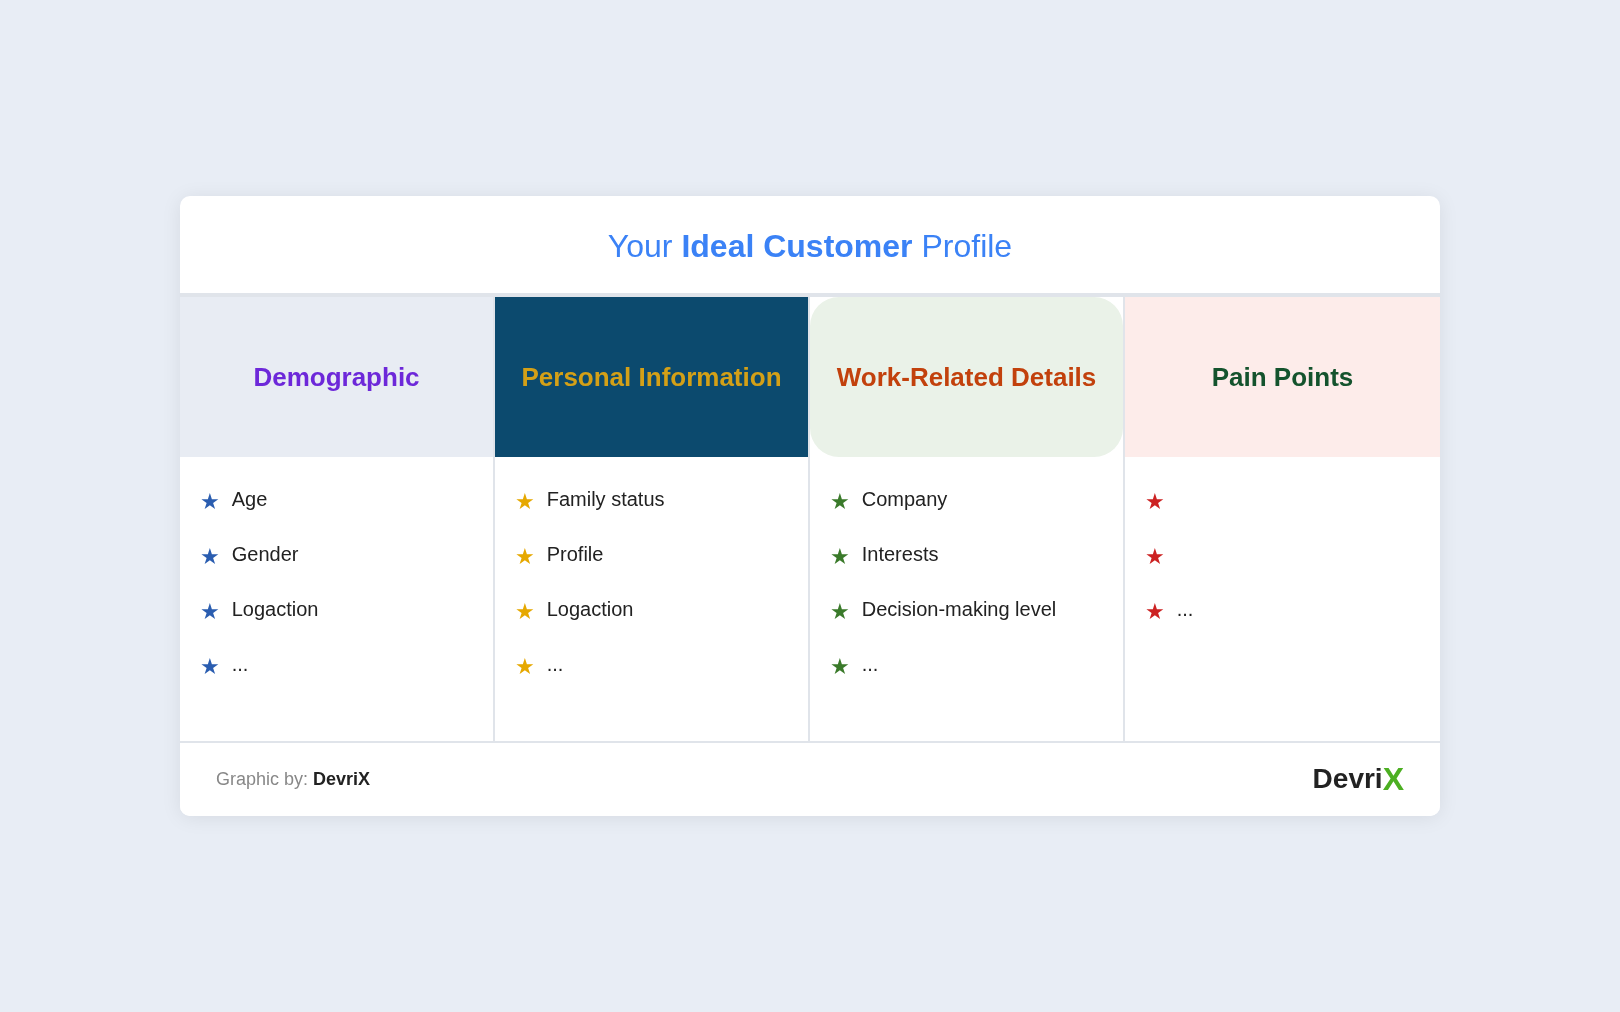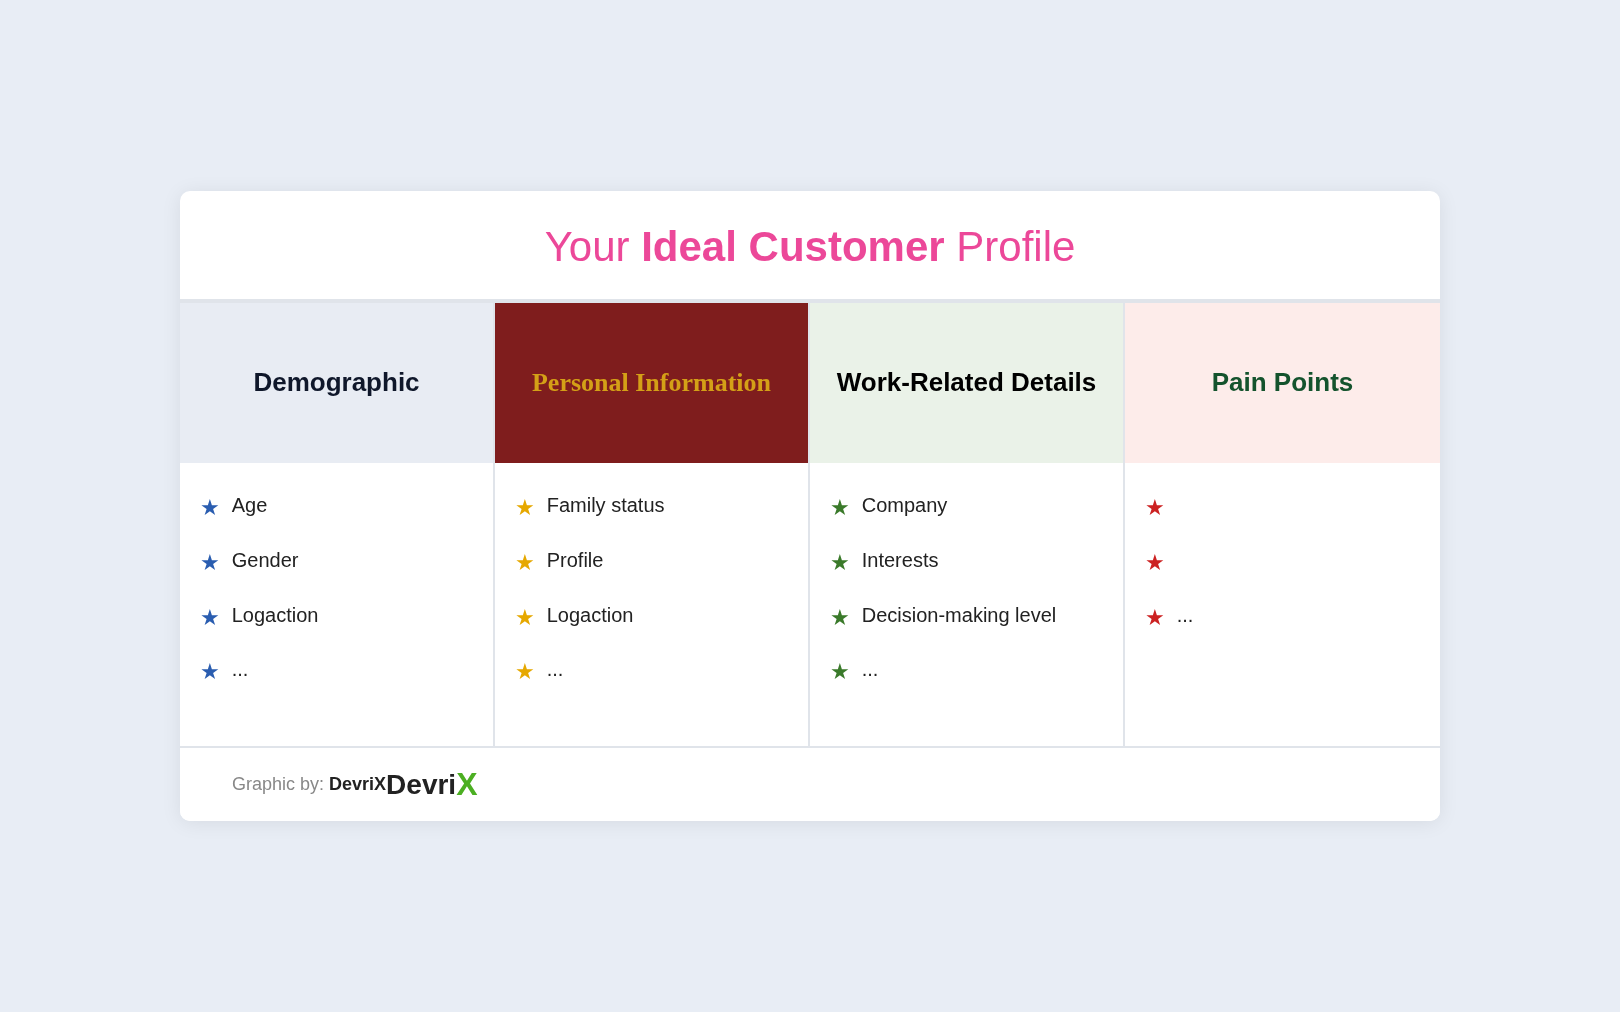--- a/index.html
+++ b/index.html
@@ -20,22 +20,22 @@
       width: 1260px;
       max-width: 100%;
       overflow: hidden;
     }
     .header-section {
       padding: 32px 40px 28px;
       text-align: center;
       border-bottom: 2px solid #e0e4ea;
     }
     .header-title {
-      font-size: 42px;
-      color: #ec4899;
+      font-size: 32px;
+      color: #3b82f6;
       font-weight: 400;
     }
     .header-title strong {
       font-weight: 800;
     }
     .columns-wrapper {
       display: grid;
       grid-template-columns: repeat(4, 1fr);
       border-top: 2px solid #e0e4ea;
     }
@@ -53,30 +53,30 @@
       font-size: 26px;
       font-weight: 800;
       line-height: 1.3;
       min-height: 160px;
       display: flex;
       align-items: center;
       justify-content: center;
     }
     .col-header.demographic {
       background: #e8ecf3;
-      color: #0f172a;
+      color: #6d28d9;
     }
     .col-header.personal {
-      background: #7f1d1d;
+      background: #0c4a6e;
       color: #d4a017;
-      font-family: Liberation Serif, serif;
     }
     .col-header.work {
       background: #eaf2e8;
-      color: #000000;
+      color: #c2410c;
+      border-radius: 29px;
     }
     .col-header.pain {
       background: #fdecea;
       color: #14532d;
     }
     .col-items {
       padding: 28px 20px 36px;
       flex: 1;
     }
     .col-item {
@@ -93,23 +93,24 @@
       flex-shrink: 0;
       margin-top: 2px;
     }
     .star-blue { color: #2a5db0; }
     .star-yellow { color: #e6a800; }
     .star-green { color: #3a7a2a; }
     .star-red { color: #cc2222; }
     .footer-bar {
       background: #fff;
       border-top: 2px solid #e0e4ea;
-      padding: 18px 52px;
-      display: flex;
-      align-items: center;
+      padding: 18px 36px;
+      display: flex;
+      align-items: center;
+      justify-content: space-between;
     }
     .footer-credit {
       font-size: 18px;
       color: #888;
     }
     .footer-credit strong {
       color: #222;
       font-weight: 800;
     }
     .logo-devrix {

